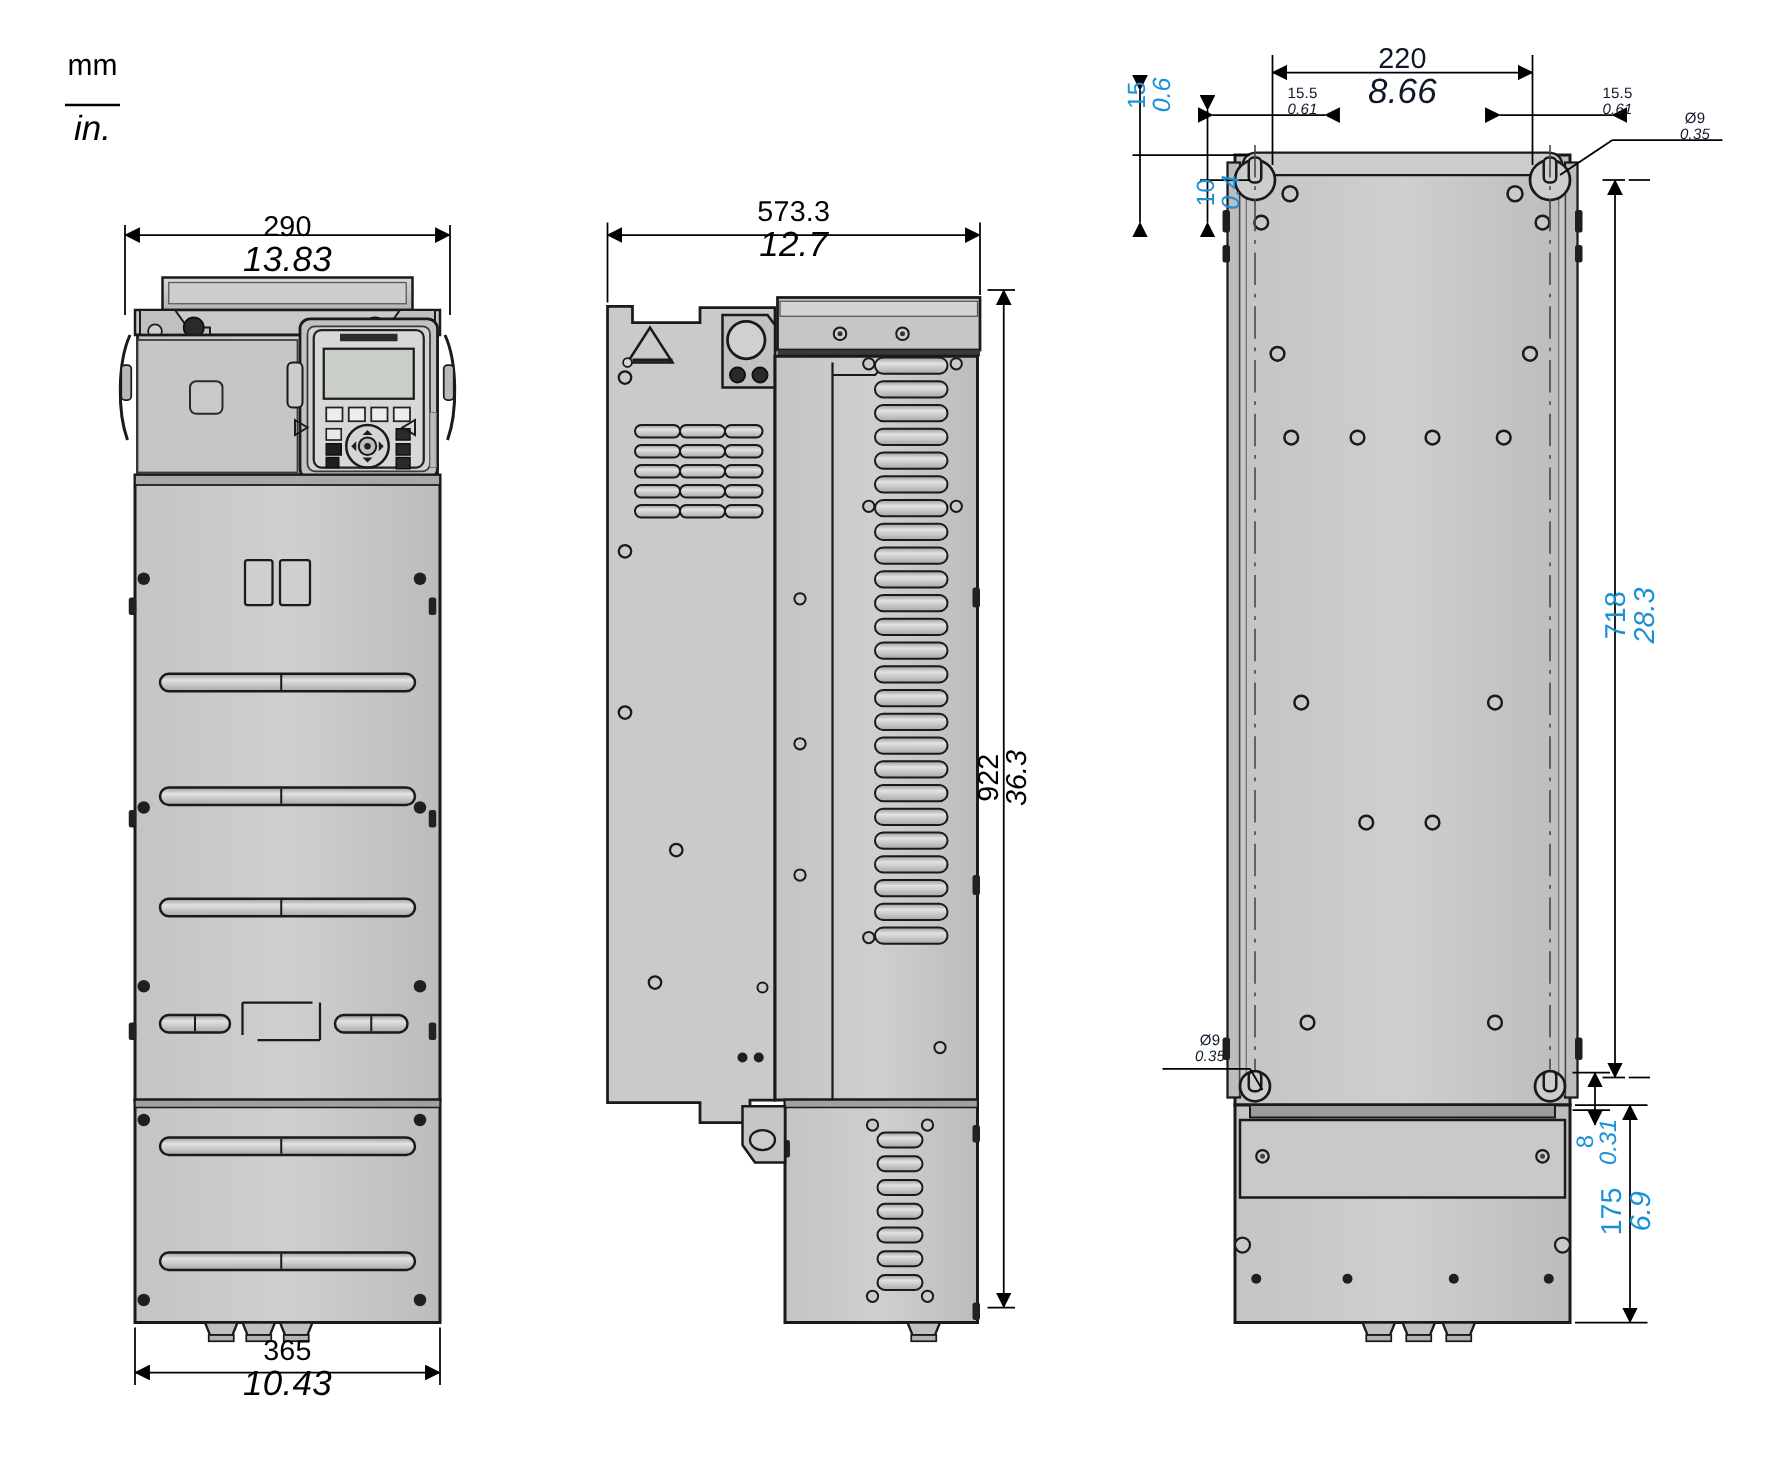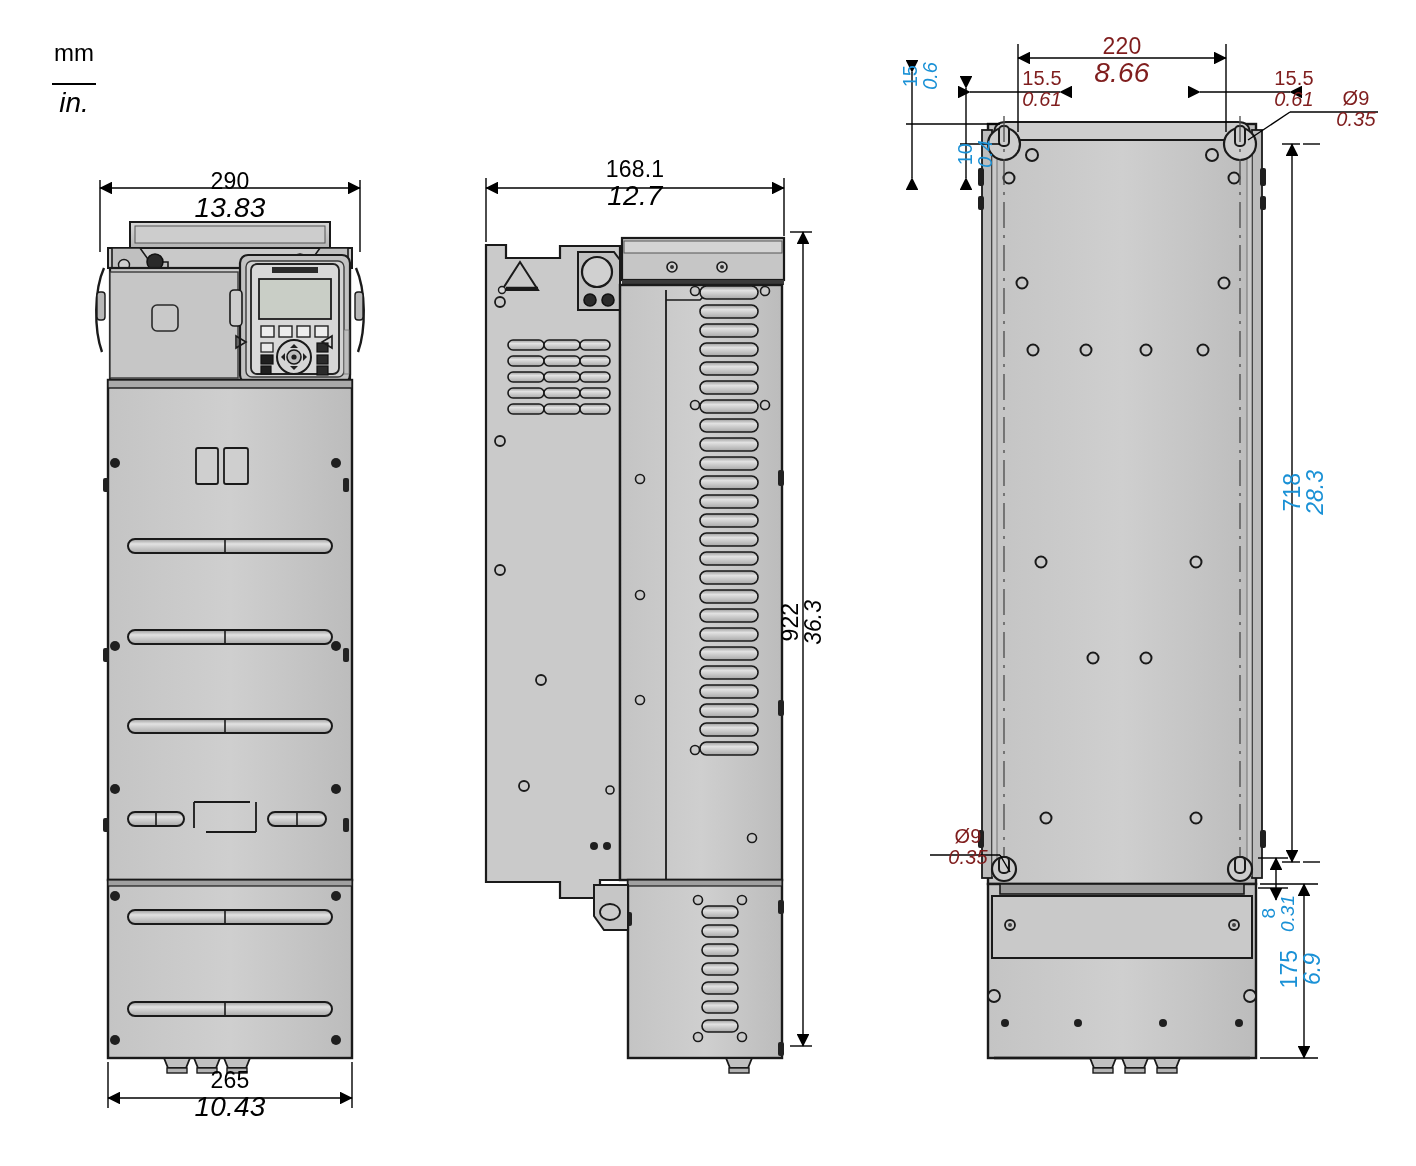--- a/index.html
+++ b/index.html
@@ -6,23 +6,23 @@
   html,body{margin:0;padding:0;background:#ffffff;}
   body{width:1416px;height:1166px;position:relative;overflow:hidden;
        font-family:"Liberation Sans", sans-serif;color:#000;}
   .stage{position:absolute;left:0;top:0;width:1416px;height:1166px;}
   svg.drawing{position:absolute;left:0;top:0;width:1416px;height:1166px;}
 
   
   .dimlabel{position:absolute;text-align:center;line-height:1.06;white-space:nowrap;}
   .dimlabel .mm{font-size:23px;font-weight:400;letter-spacing:.2px;}
   .dimlabel .in{font-size:28px;font-style:italic;letter-spacing:.2px;}
-  .blue .mm,.blue .in{color:#7f1d1d;}
+  .blue .mm,.blue .in{color:#0f172a;}
   .blue{color:#1a91d6;}
-  .small .mm,.small .in{font-size:20px;}
+  .small .mm,.small .in{font-size:12px;}
   .tiny .mm,.tiny .in{font-size:19px;}
 
   
   .vdim{position:absolute;display:flex;flex-direction:row;align-items:center;
         white-space:nowrap;}
   .vdim span{writing-mode:vertical-rl;transform:rotate(180deg);
              font-size:23px;line-height:1;}
   .vdim .in{font-style:italic;}
   .vdim.small span{font-size:20px;}
   .vdim.tiny span{font-size:19px;}
@@ -450,26 +450,26 @@
     <div class="rule"></div>
     <span class="in">in.</span>
   </div>
 
   <div class="dimlabel" style="left:175px;top:157px;width:110px;margin-top:12px;">
     <div class="mm">290</div>
     <div class="in">13.83</div>
   </div>
 
   <div class="dimlabel" style="left:175px;top:1068px;width:110px;">
-    <div class="mm">265</div>
+    <div class="mm">365</div>
     <div class="in">10.43</div>
   </div>
 
   <div class="dimlabel" style="left:580px;top:157px;width:110px;">
-    <div class="mm">168.1</div>
+    <div class="mm">573.3</div>
     <div class="in">12.7</div>
   </div>
 
   <div class="vdim" style="left:779px;top:600px;">
     <span class="mm">922</span>
     <span class="in">36.3</span>
   </div>
 
   <div class="dimlabel blue" style="left:1068px;top:34px;width:108px;">
     <div class="mm">220</div>

